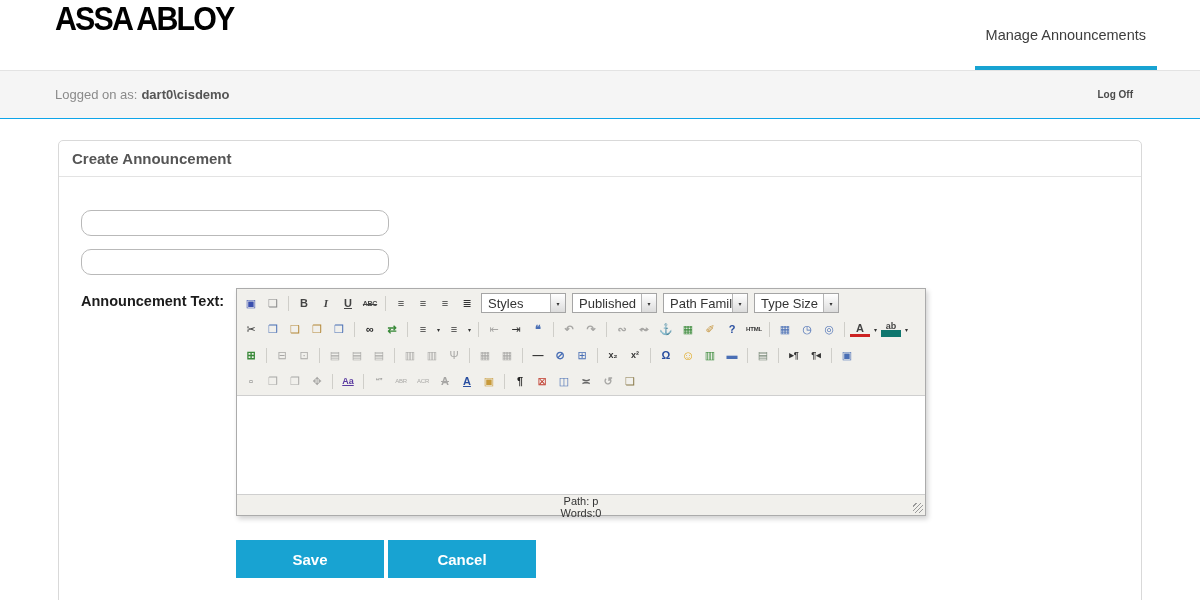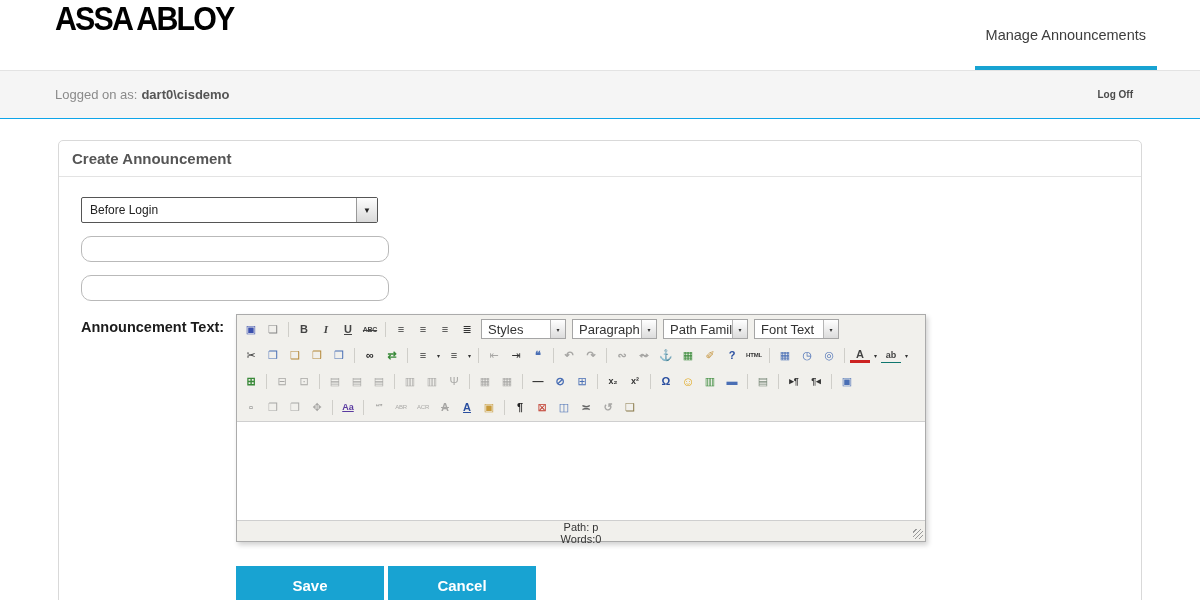--- a/index.html
+++ b/index.html
@@ -71,21 +71,21 @@
     cursor:nwse-resize;}
 
   
   .b{font-weight:bold;} .i{font-style:italic;}
   .serif{font-family:"Liberation Serif",serif;}
   .u{text-decoration:underline;} .s{text-decoration:line-through;}
   .tiny{font-size:7px;letter-spacing:-.3px;} .tiny6{font-size:6px;letter-spacing:-.2px;}
   .tiny9{font-size:9px;} .fs13{font-size:13px;}
   .dis{opacity:.42;}
   .fcol{height:15px;border-bottom:3px solid #cc2222;}
-  .bcol{height:15px;border-bottom:1px solid #0f766e;}
+  .bcol{height:15px;border-bottom:7px solid #0f766e;}
 
   
   .btn-row{display:flex;gap:4px;margin-left:155px;margin-top:24px;}
   .btn{width:148px;height:38px;background:var(--accent);color:#fff;font-weight:bold;
     font-size:15px;border:none;cursor:pointer;font-family:inherit;}
 </style>
 </head>
 <body>
 
 <div class="topbar">
@@ -102,24 +102,20 @@
     <span>Logged on as:</span><span class="uname">dart0\cisdemo</span>
   </div>
   <div class="logoff">Log Off</div>
 </div>
 
 <div class="panel">
   <div class="panel-header">Create Announcement</div>
   <div class="panel-body">
 
     <div class="frow">
-      <div class="select">
-        <span class="select-value">Before Login</span>
-        <span class="select-btn">▼</span>
-      </div>
     </div>
 
     <div class="frow">
       <input class="tinput" type="text" value="" style="">
     </div>
 
     <div class="frow">
       <input class="tinput" type="text" value="" style="">
     </div>
 
@@ -138,29 +134,29 @@
               <span class="tb-sep"></span>
               <span class="tb-btn" style="color: rgb(51, 51, 51);">≡</span>
               <span class="tb-btn" style="color: rgb(51, 51, 51);">≡</span>
               <span class="tb-btn" style="color: rgb(51, 51, 51);">≡</span>
               <span class="tb-btn" style="color: rgb(51, 51, 51);">≣</span>
               <span class="tb-dd">
                 <span class="dd-label">Styles</span>
                 <span class="dd-arrow">▾</span>
               </span>
               <span class="tb-dd">
-                <span class="dd-label">Paragraph</span>
+                <span class="dd-label">Published</span>
                 <span class="dd-arrow">▾</span>
               </span>
               <span class="tb-dd">
                 <span class="dd-label">Path Family</span>
                 <span class="dd-arrow">▾</span>
               </span>
               <span class="tb-dd">
-                <span class="dd-label">Font Text</span>
+                <span class="dd-label">Type Size</span>
                 <span class="dd-arrow">▾</span>
               </span>
             </div>
             <div class="tb-row">
               <span class="tb-btn" style="color: rgb(51, 51, 51);">✂</span>
               <span class="tb-btn" style="color: rgb(74, 111, 181);">❐</span>
               <span class="tb-btn" style="color: rgb(181, 137, 58);">❑</span>
               <span class="tb-btn" style="color: rgb(181, 137, 58);">❒</span>
               <span class="tb-btn" style="color: rgb(74, 111, 181);">❒</span>
               <span class="tb-sep"></span>

